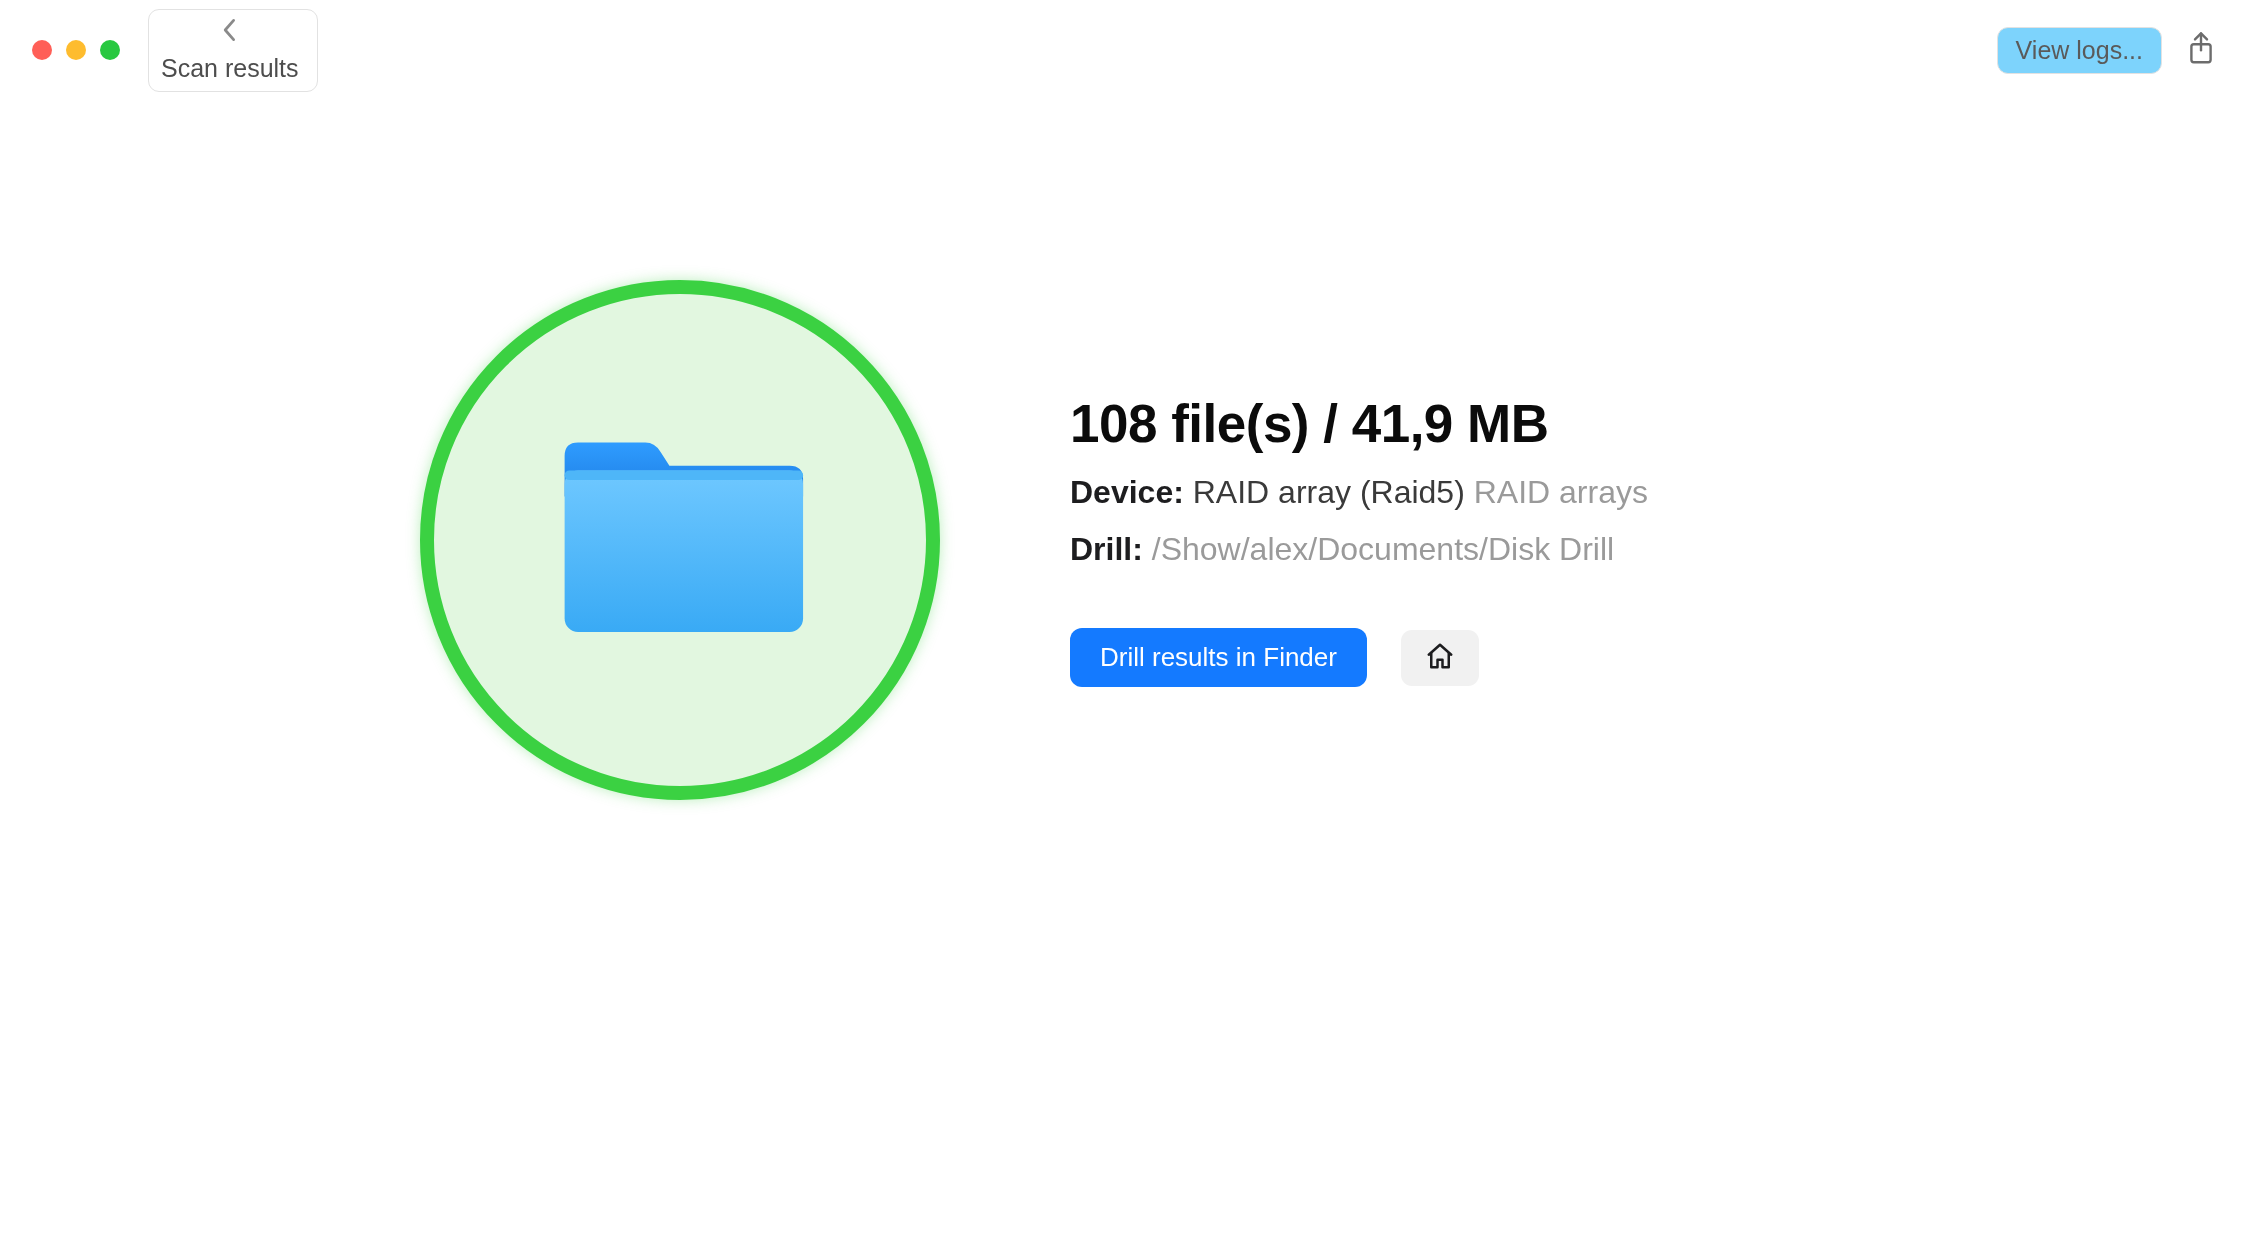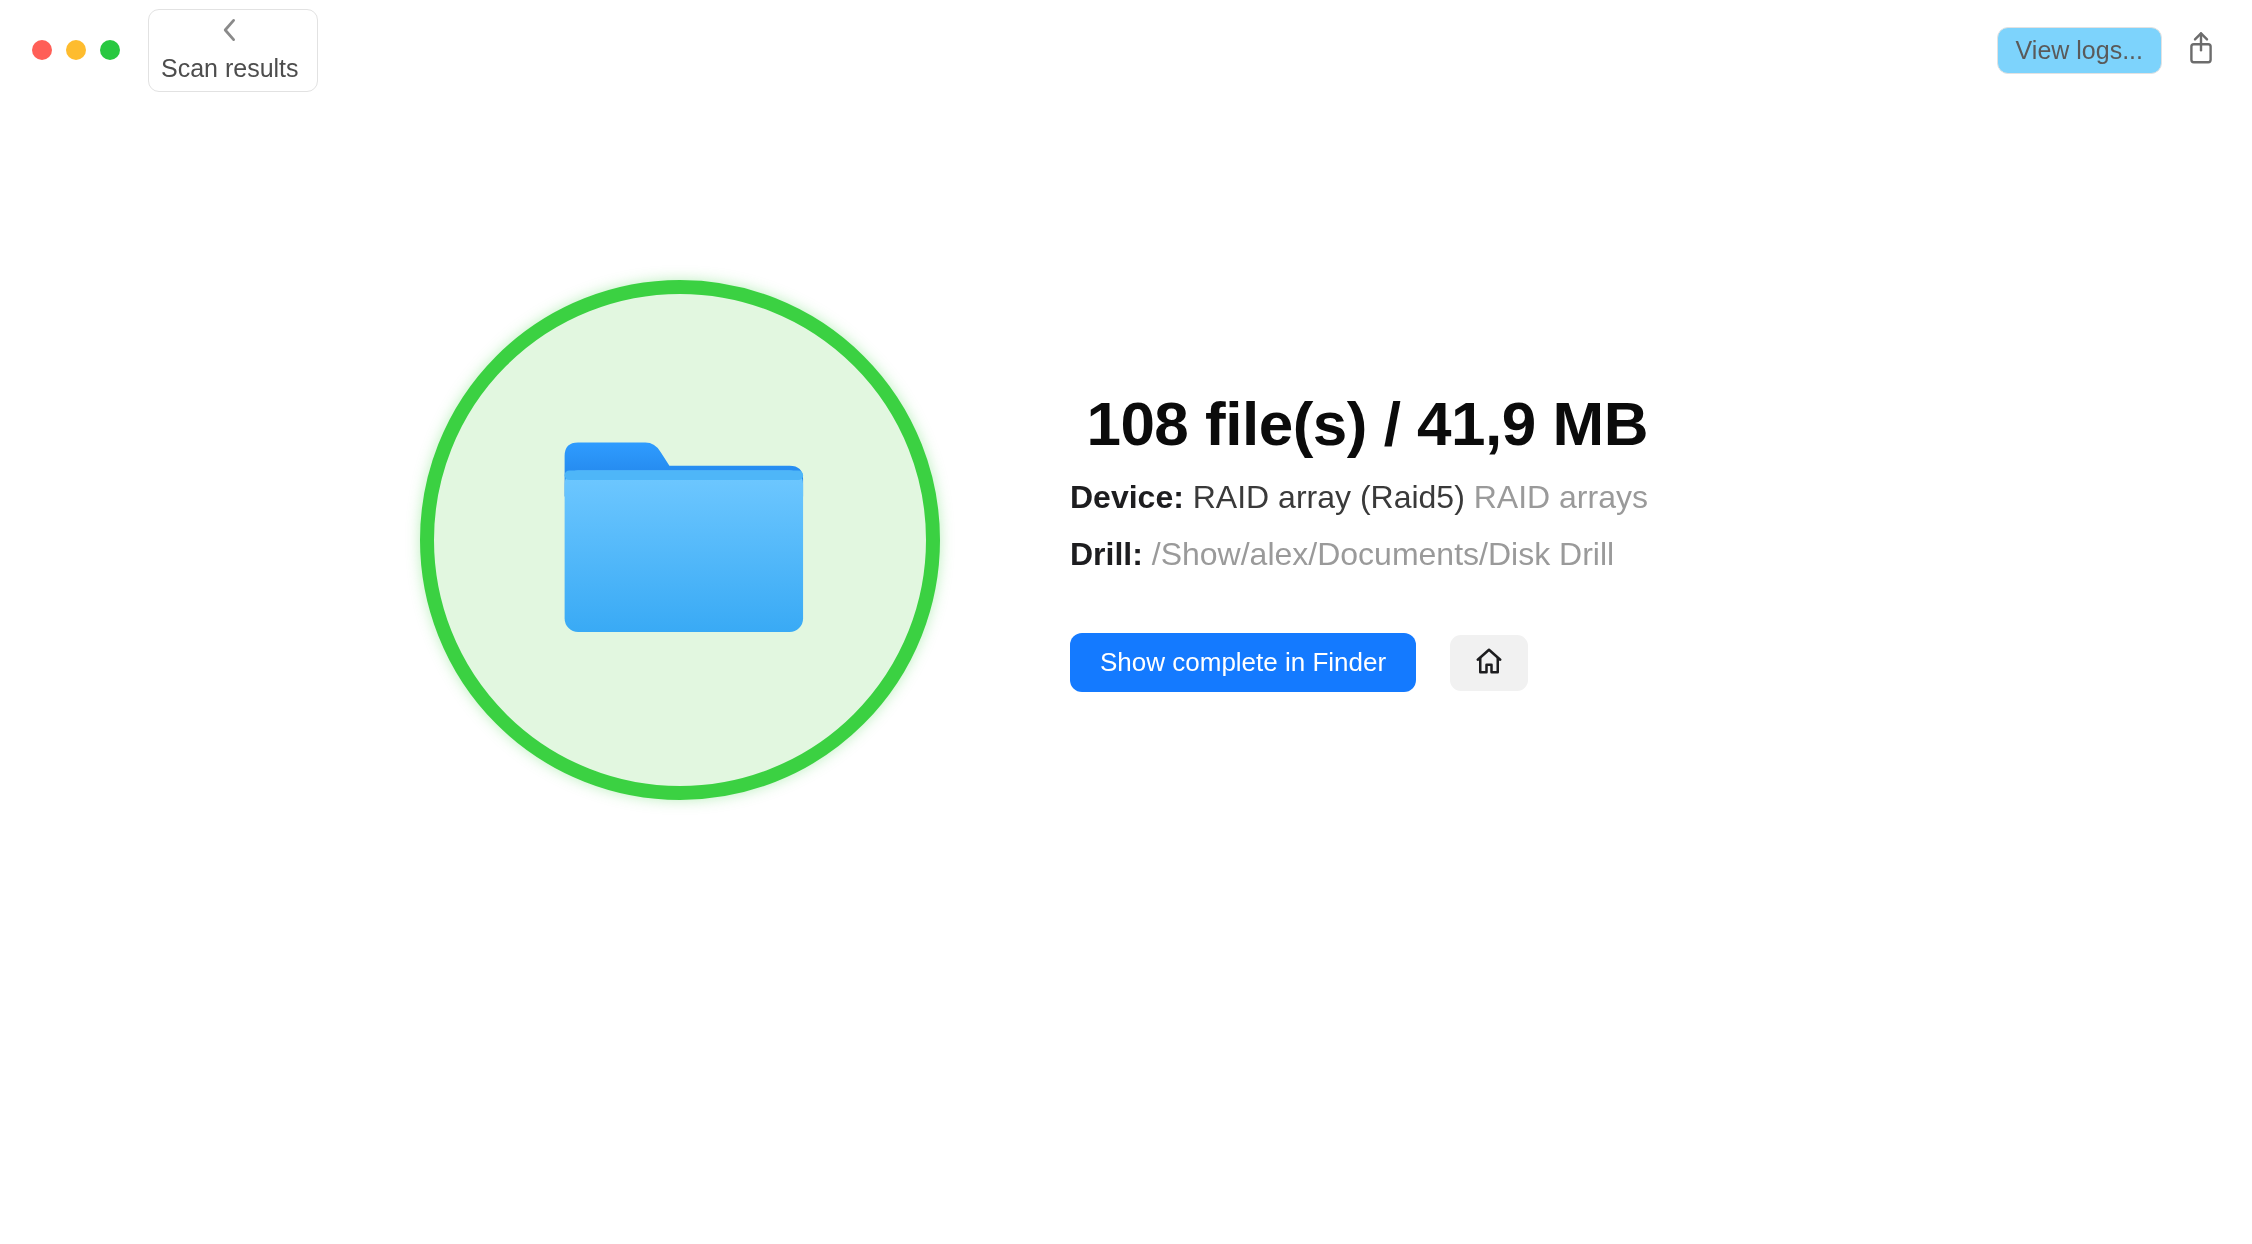--- a/index.html
+++ b/index.html
@@ -134,26 +134,25 @@
       justify-content: center;
     }
 
     .status-text {
       font-size: 30px;
       font-weight: 700;
       color: #1d1d1f;
     }
 
     .summary-line {
-      font-size: 62px;
+      font-size: 53px;
       font-weight: 800;
       color: #0b0b0b;
       letter-spacing: -0.5px;
       margin-top: 0;
-      text-align: right;
     }
 
     .detail-line {
       font-size: 32px;
       color: #3a3a3a;
       margin-top: 8px;
     }
 
     .detail-line .label {
       font-weight: 700;
@@ -268,21 +267,21 @@
       <span class="muted">RAID arrays</span>
     </div>
 
     <div class="detail-line">
       <span class="label">Drill:</span>
       <span class="value muted">/Show/alex/Documents/Disk Drill</span>
     </div>
 
     <div class="button-row">
       <button class="primary-button">
-        <span>Show complete in Finder</span>
+        <span>Drill results in Finder</span>
       </button>
       <button class="home-button">
         <span>
           <svg width="30" height="30" viewBox="0 0 24 24" fill="none">
             <path d="M3 11 L12 3 L21 11" stroke="#1d1d1f" stroke-width="2" stroke-linecap="round" stroke-linejoin="round"></path>
             <path d="M5 10 V21 H10 V15 H14 V21 H19 V10" stroke="#1d1d1f" stroke-width="2" stroke-linecap="round" stroke-linejoin="round"></path>
           </svg>
         </span>
       </button>
     </div>

